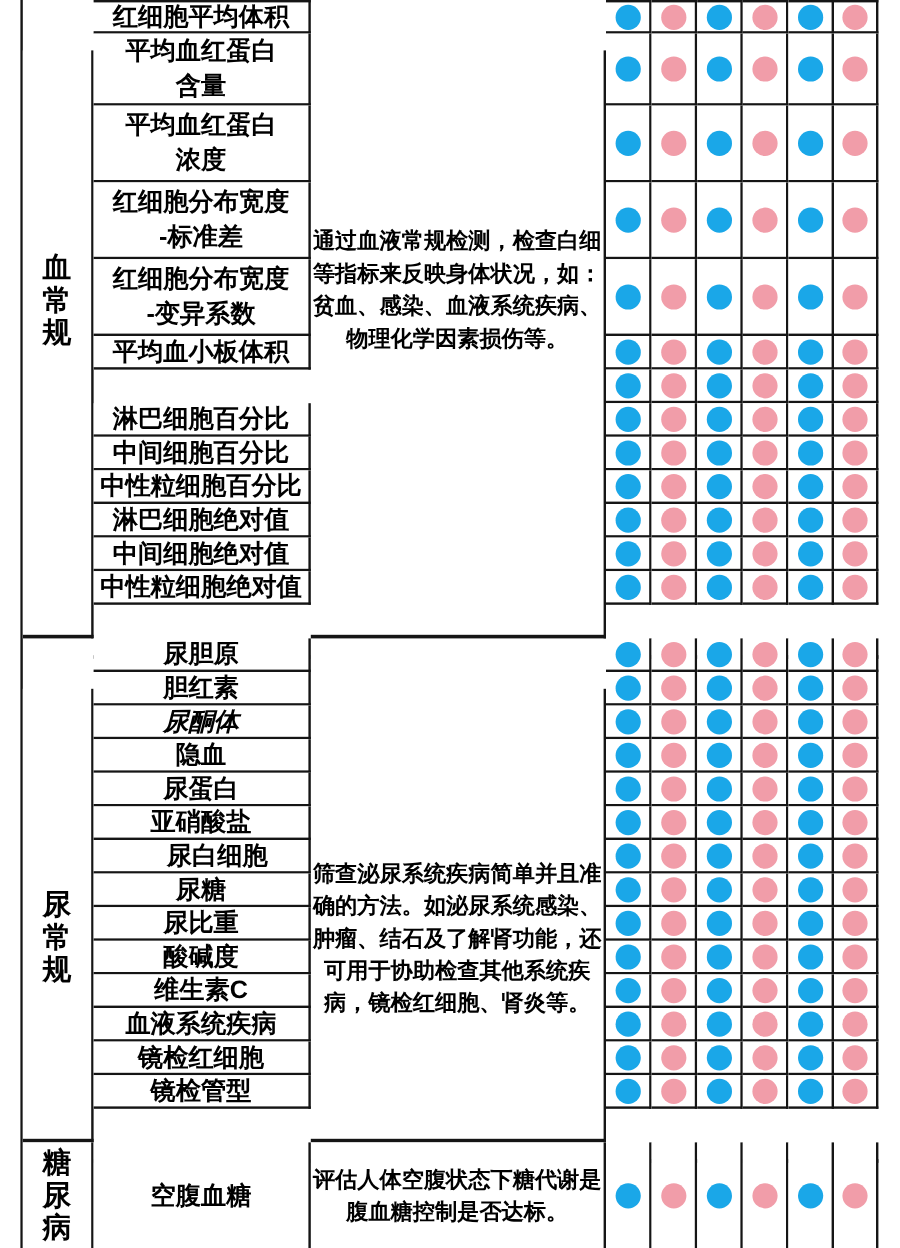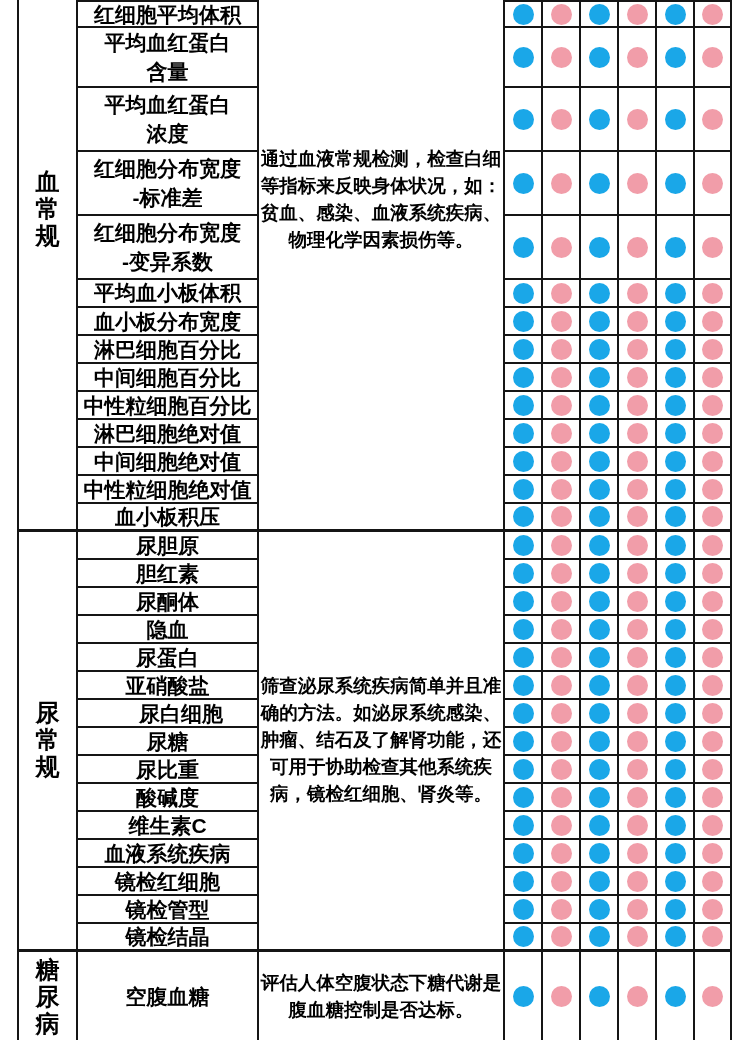--- a/index.html
+++ b/index.html
@@ -15,21 +15,21 @@
     background:#fff;
   }
   .cell{
     border-right:2px solid #151515;
     border-bottom:2px solid #151515;
     box-sizing:border-box;
     display:flex;align-items:center;justify-content:center;
     background:#fff;
   }
   .bt{border-top:2px solid #151515;}
-  .sec-end{border-bottom-width:3px;}
+  .sec-end{border-bottom-width:3px;margin-top:42px;}
   .no-bb{border-bottom:none;}
   .colflex{flex-direction:column;}
   .padtop{justify-content:flex-start;}
   .cat-char{
     font-size:24px;font-weight:700;line-height:27px;text-align:center;white-space:nowrap;
   }
   .item-line{
     font-size:21px;font-weight:700;line-height:29px;text-align:center;white-space:nowrap;
   }
   .desc-line{
@@ -175,23 +175,20 @@
     </div>
     <div class="cell" style="grid-area: 6 / 7;">
       <div class="dot" style="background: rgb(241, 157, 169);"></div>
     </div>
     <div class="cell" style="grid-area: 6 / 8;">
       <div class="dot" style="background: rgb(26, 167, 232);"></div>
     </div>
     <div class="cell" style="grid-area: 6 / 9;">
       <div class="dot" style="background: rgb(241, 157, 169);"></div>
     </div>
-    <div class="cell colflex" style="grid-area: 7 / 2;">
-      <div class="item-line">血小板分布宽度</div>
-    </div>
     <div class="cell" style="grid-area: 7 / 4;">
       <div class="dot" style="background: rgb(26, 167, 232);"></div>
     </div>
     <div class="cell" style="grid-area: 7 / 5;">
       <div class="dot" style="background: rgb(241, 157, 169);"></div>
     </div>
     <div class="cell" style="grid-area: 7 / 6;">
       <div class="dot" style="background: rgb(26, 167, 232);"></div>
     </div>
     <div class="cell" style="grid-area: 7 / 7;">
@@ -397,21 +394,21 @@
     </div>
     <div class="cell" style="grid-area: 16 / 7;">
       <div class="dot" style="background: rgb(241, 157, 169);"></div>
     </div>
     <div class="cell" style="grid-area: 16 / 8;">
       <div class="dot" style="background: rgb(26, 167, 232);"></div>
     </div>
     <div class="cell" style="grid-area: 16 / 9;">
       <div class="dot" style="background: rgb(241, 157, 169);"></div>
     </div>
-    <div class="cell colflex" style="grid-area: 17 / 2;">
+    <div class="cell colflex" style="grid-area: 17 / 2; font-style: italic;">
       <div class="item-line">尿酮体</div>
     </div>
     <div class="cell" style="grid-area: 17 / 4;">
       <div class="dot" style="background: rgb(26, 167, 232);"></div>
     </div>
     <div class="cell" style="grid-area: 17 / 5;">
       <div class="dot" style="background: rgb(241, 157, 169);"></div>
     </div>
     <div class="cell" style="grid-area: 17 / 6;">
       <div class="dot" style="background: rgb(26, 167, 232);"></div>

